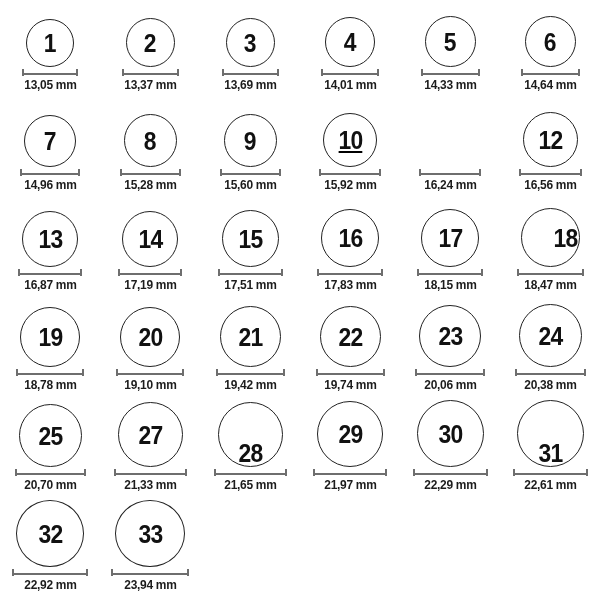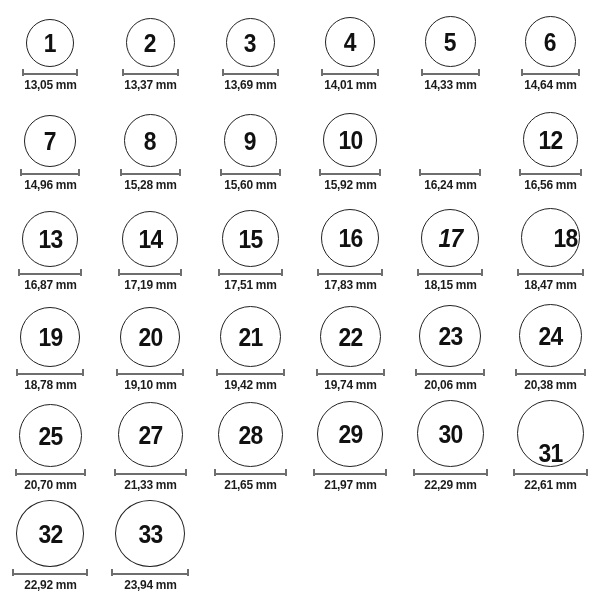--- a/index.html
+++ b/index.html
@@ -137,21 +137,21 @@
 
   <div class="cell">
     <div class="circle" style="width: 53px; height: 53px;">
       <span class="num">9</span>
     </div>
     <div class="dim" style="width: 57px;"></div>
     <div class="mm-label">15,60 mm</div>
   </div>
 
   <div class="cell">
-    <div class="circle" style="width: 54px; height: 54px;">
+    <div class="circle" style="width: 54px; height: 54px; text-decoration: underline;">
       <span class="num">10</span>
     </div>
     <div class="dim" style="width: 58px;"></div>
     <div class="mm-label">15,92 mm</div>
   </div>
 
   <div class="cell">
     <div class="dim" style="width: 58px;"></div>
     <div class="mm-label">16,24 mm</div>
   </div>
@@ -190,21 +190,21 @@
 
   <div class="cell">
     <div class="circle" style="width: 58px; height: 58px;">
       <span class="num">16</span>
     </div>
     <div class="dim" style="width: 62px;"></div>
     <div class="mm-label">17,83 mm</div>
   </div>
 
   <div class="cell">
-    <div class="circle" style="width: 58px; height: 58px; font-style: italic;">
+    <div class="circle" style="width: 58px; height: 58px;">
       <span class="num">17</span>
     </div>
     <div class="dim" style="width: 62px;"></div>
     <div class="mm-label">18,15 mm</div>
   </div>
 
   <div class="cell">
     <div class="circle" style="width: 59px; height: 59px; justify-content: flex-end;">
       <span class="num">18</span>
     </div>
@@ -271,21 +271,21 @@
 
   <div class="cell">
     <div class="circle" style="width: 65px; height: 65px;">
       <span class="num">27</span>
     </div>
     <div class="dim" style="width: 69px;"></div>
     <div class="mm-label">21,33 mm</div>
   </div>
 
   <div class="cell">
-    <div class="circle" style="width: 65px; height: 65px;">
+    <div class="circle" style="width: 65px; height: 65px; align-items: flex-end;">
       <span class="num">28</span>
     </div>
     <div class="dim" style="width: 69px;"></div>
     <div class="mm-label">21,65 mm</div>
   </div>
 
   <div class="cell">
     <div class="circle" style="width: 66px; height: 66px;">
       <span class="num">29</span>
     </div>

